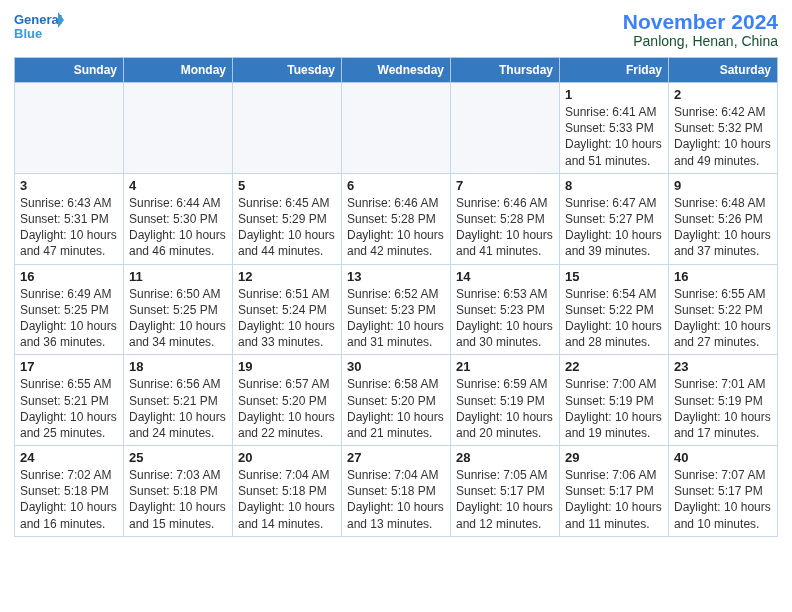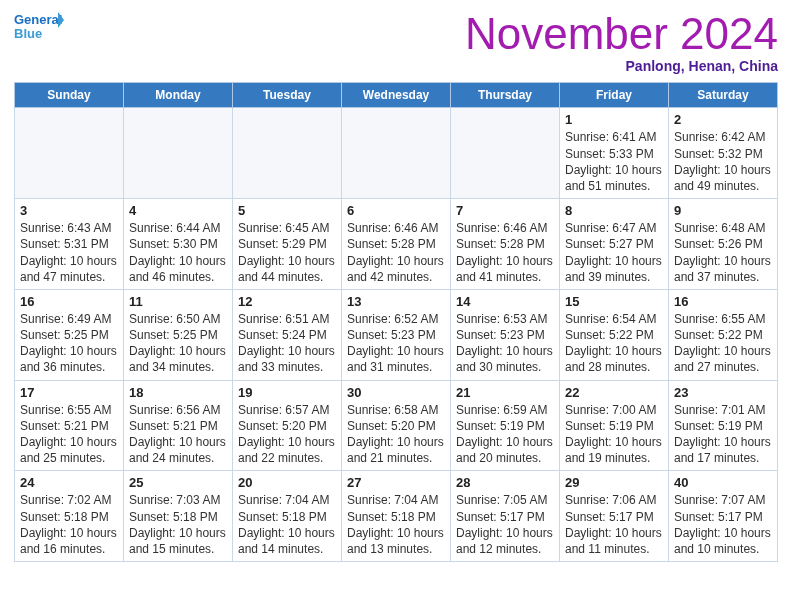--- a/index.html
+++ b/index.html
@@ -21,40 +21,39 @@
     }
     .logo {
       display: flex;
       align-items: center;
       gap: 4px;
     }
     .title-block {
       text-align: right;
     }
     .month-title {
-      font-size: 44px;
-      font-weight: 400;
-      color: #a21caf;
+      font-size: 21px;
+      font-weight: 700;
+      color: #3b82f6;
       line-height: 1.1;
     }
     .location {
       font-size: 14px;
-      color: #4c1d95;
-      font-weight: bold;
+      color: #14532d;
     }
     .calendar {
       width: 100%;
       border-collapse: collapse;
     }
     .calendar th {
       background: #3579c0;
       color: #fff;
       font-size: 12px;
       font-weight: bold;
-      text-align: center;
+      text-align: right;
       padding: 5px 6px;
       border: 1px solid #b0c8e8;
     }
     .calendar td {
       vertical-align: top;
       border: 1px solid #c8d8e8;
       padding: 4px 5px;
       width: 14.28%;
       height: 85px;
       background: #fff;

